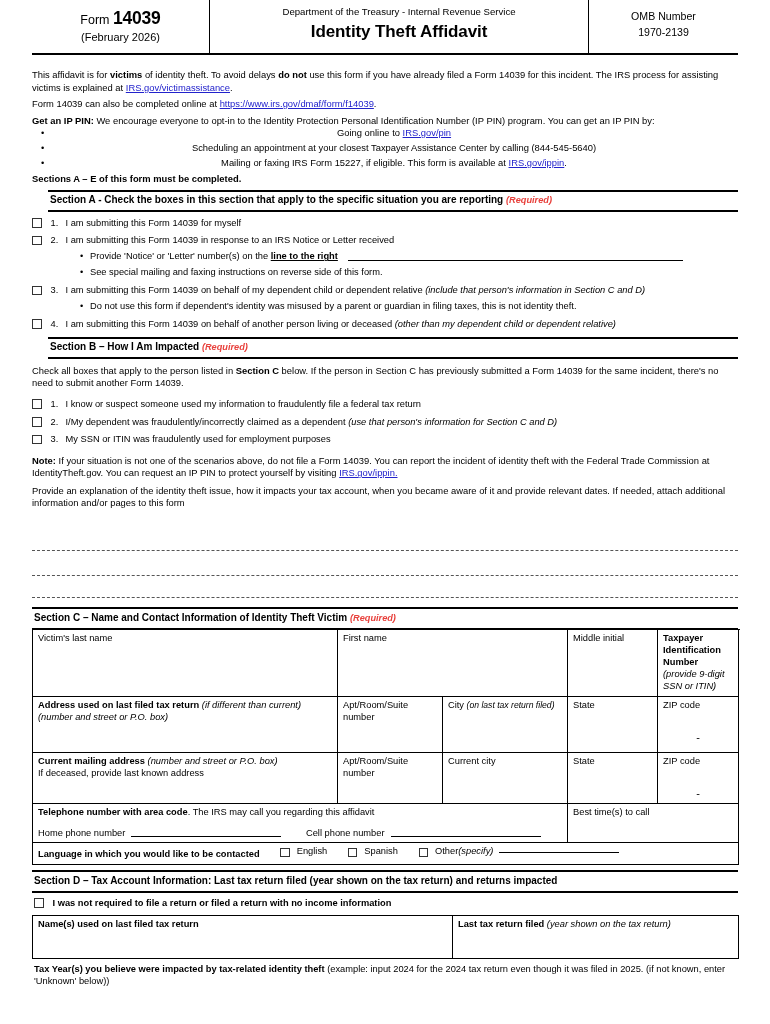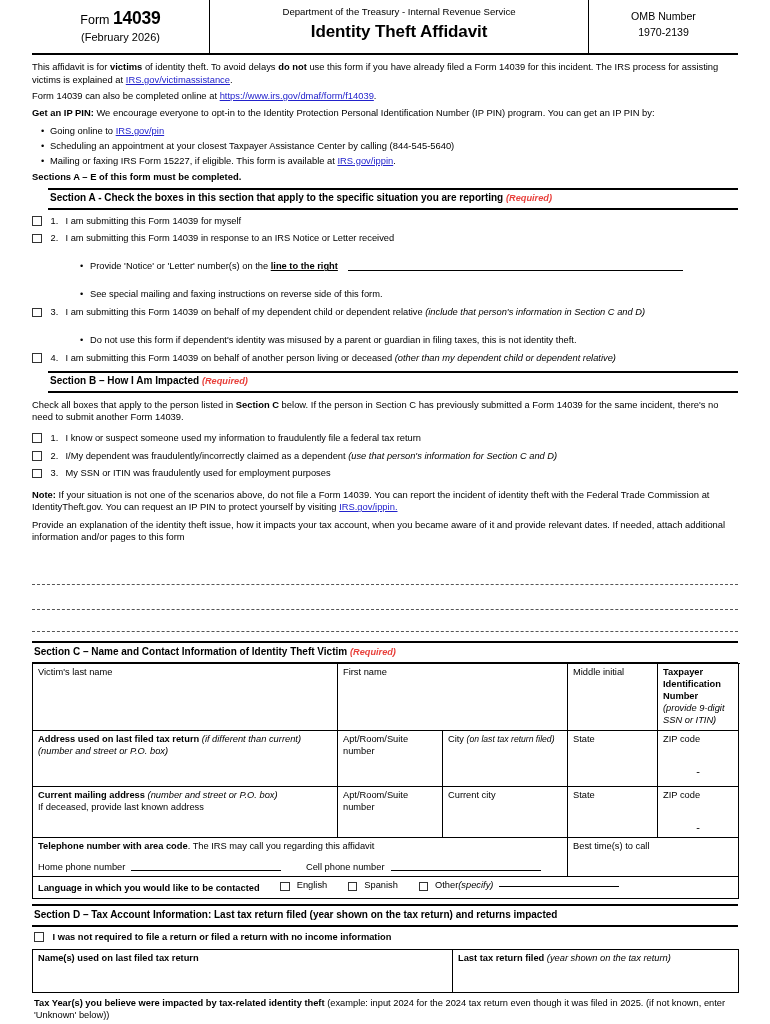--- a/index.html
+++ b/index.html
@@ -22,42 +22,42 @@
   .hdr-r { width:150px; padding:10px 0 9px; text-align:center; border-left:1.2px solid #000; }
   .frm-line1 { font-size:12.5px; }
   .frm-line1 b { font-size:17.5px; font-weight:bold; letter-spacing:-.2px; }
   .frm-line2 { font-size:11px; margin-top:1px; }
   .dept { font-size:9.6px; }
   .title { font-size:17px; font-weight:bold; margin-top:3px; letter-spacing:-.1px; }
   .omb1 { font-size:10.6px; }
   .omb2 { font-size:10.6px; margin-top:2px; }
 
   
-  .intro { padding-top:6px; font-size:9.4px; }
+  .intro { padding-top:14px; font-size:9.4px; }
   .intro p { margin:0 0 4.5px 0; }
-  .intro .tight { margin-bottom:6px; }
-  .bullets { margin:0 0 4px 0; padding-left:18px; }
+  .intro .tight { margin-bottom:0; }
+  .bullets { margin:0 0 4px 0; padding-left:18px;text-align:center; }
   .bullets li { margin-bottom:3px; list-style:none; position:relative; }
   .bullets li:before { content:"\2022"; position:absolute; left:-9px; }
   a.u { color:#2222cc; text-decoration:underline; }
   .ul { text-decoration:underline; font-weight:bold; }
 
   
   .secbar {
     border-top:2.2px solid #000; border-bottom:2.2px solid #000;
     padding:2.5px 2px 2.5px 2px; font-weight:bold; font-size:10px; margin-top:5px;margin-left:16px;
   }
   .req { color:#e8413c; font-style:italic; font-weight:bold; font-size:9.2px; }
 
   
   .cbrow { display:flex; align-items:flex-start; margin-top:6px; }
   .cb { width:9.5px; height:9.5px; border:1.1px solid #333; flex:none; margin-top:.5px; margin-right:9px; background:#fff; }
   .num { width:15px; flex:none; }
   .cbtxt { flex:1; }
-  .sub { padding-left:58px; margin-top:16px; position:relative; }
+  .sub { padding-left:58px; margin-top:4px; position:relative; }
   .sub:before { content:"\2022"; position:absolute; left:48px; }
   .subrow { display:flex; align-items:flex-end; }
   .notice-line { flex:1; border-bottom:1.4px solid #000; margin-left:10px; margin-bottom:2px; max-width:335px; }
   i { }
 
   
   .para { margin:6px 0 0 0; font-size:9.4px; }
   .spouse { display:flex; align-items:flex-start; margin-top:5px; padding-left:40px; }
 
   

